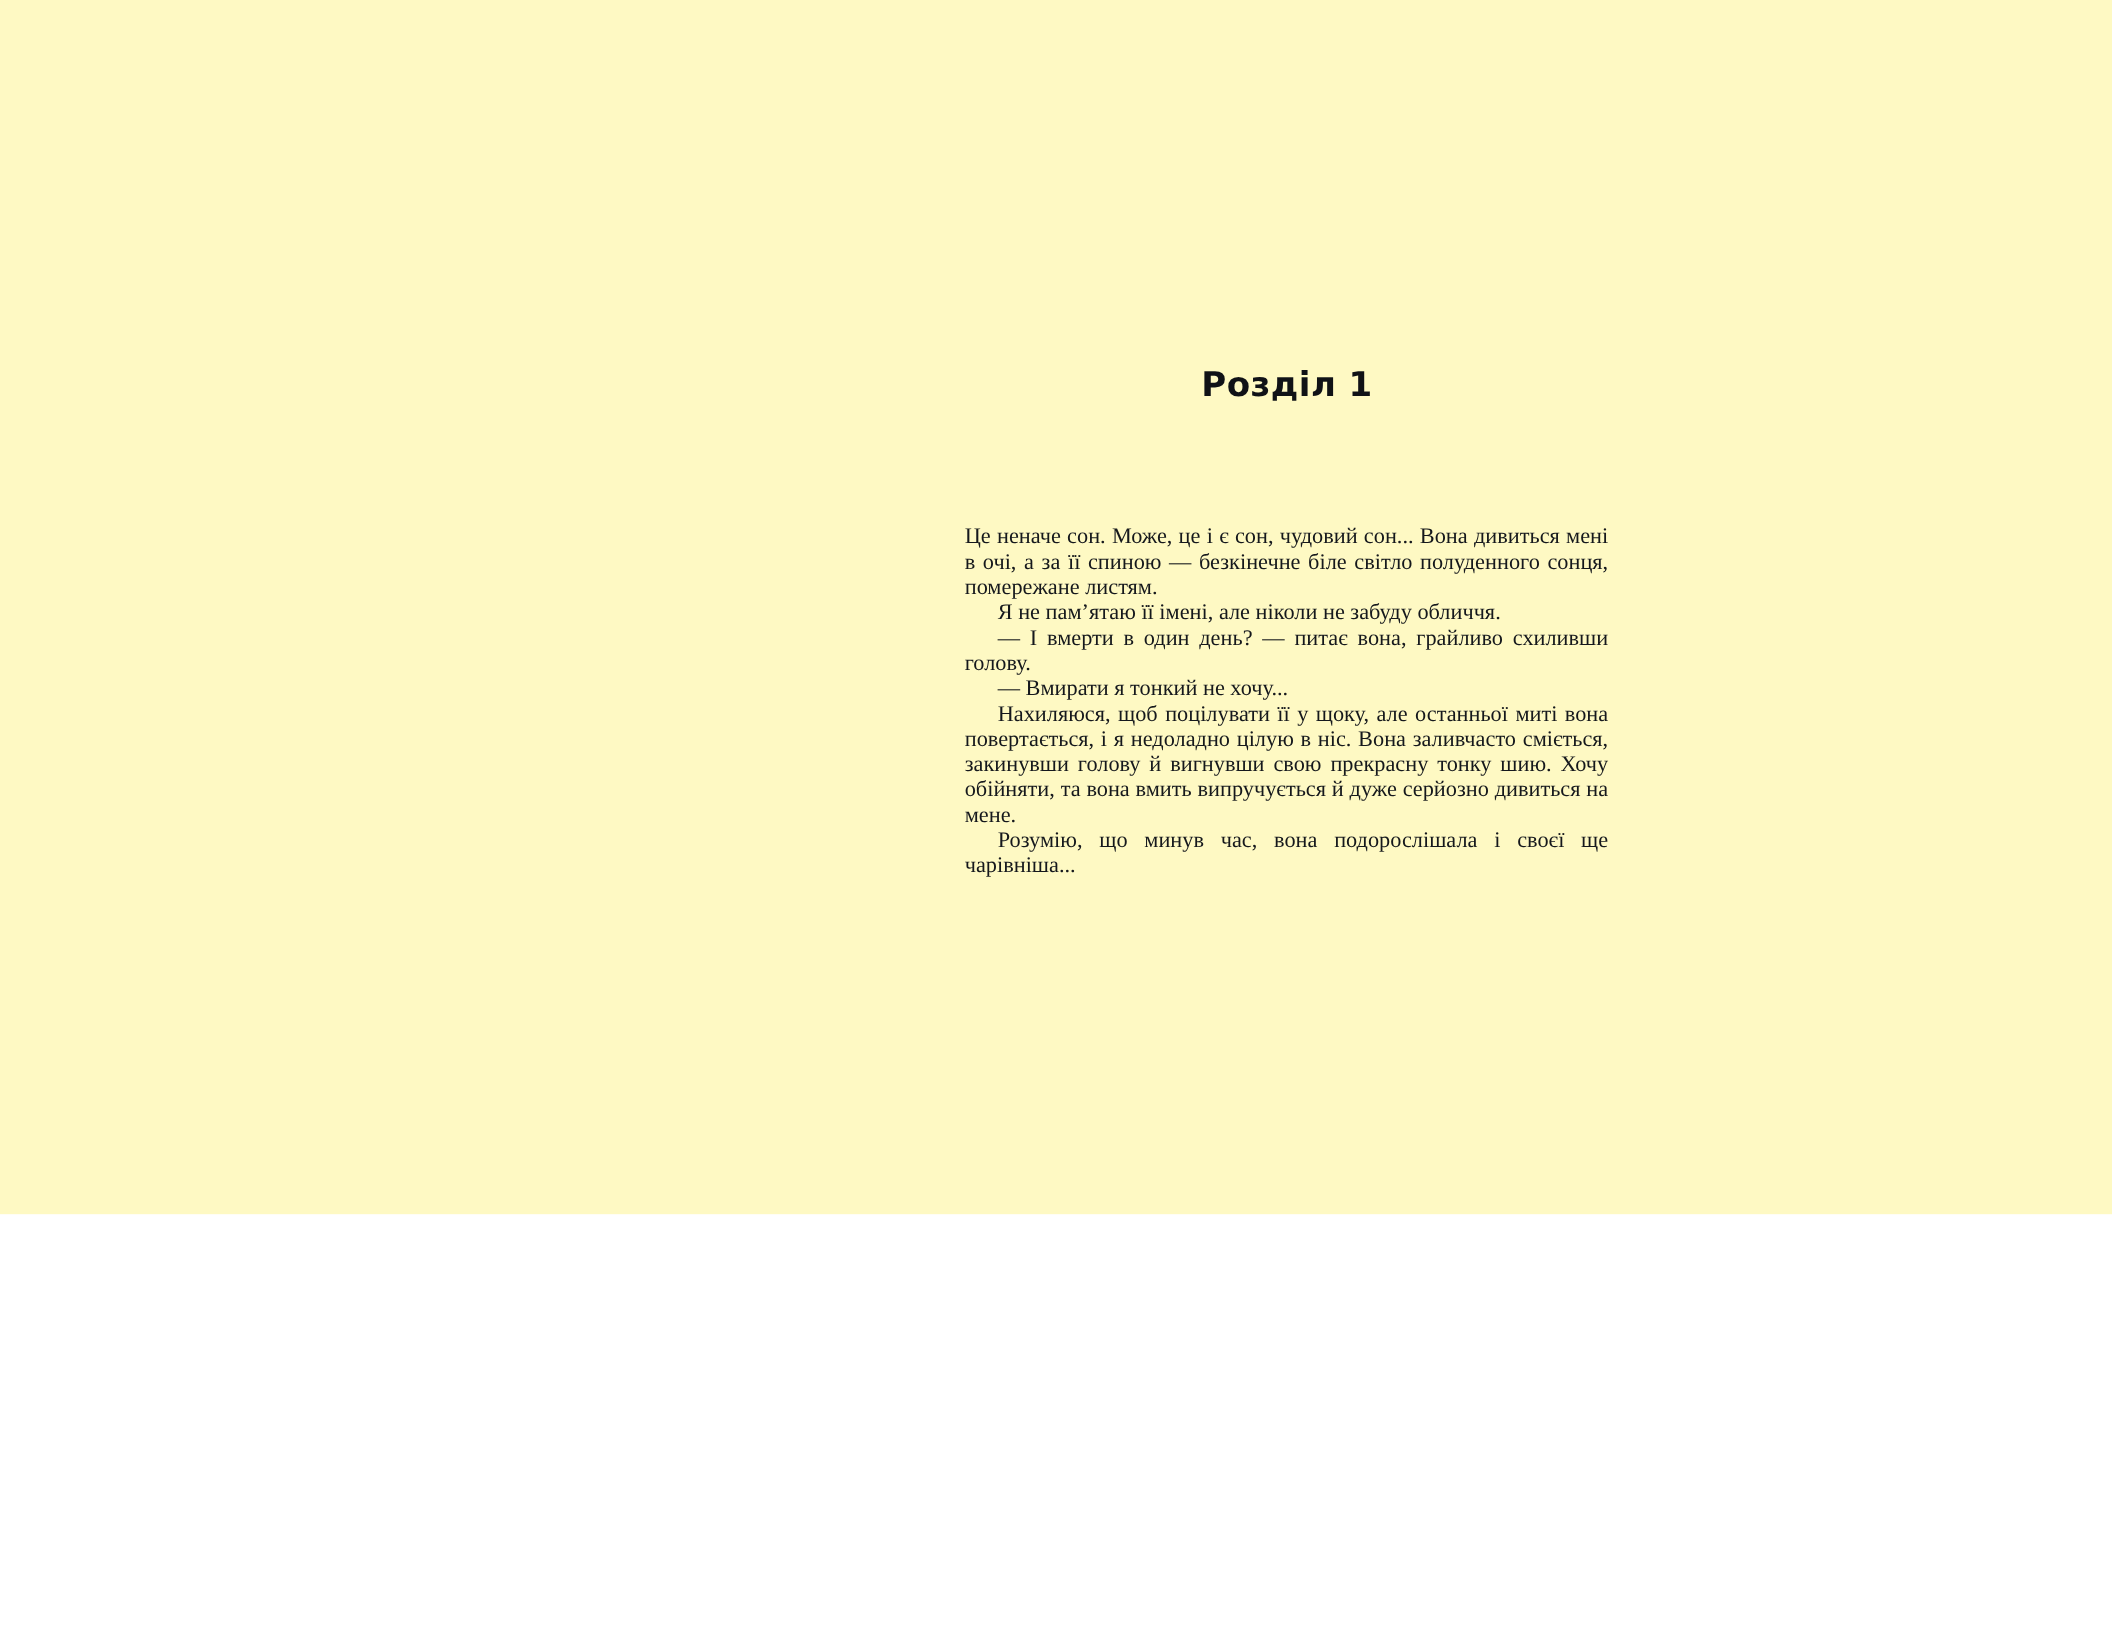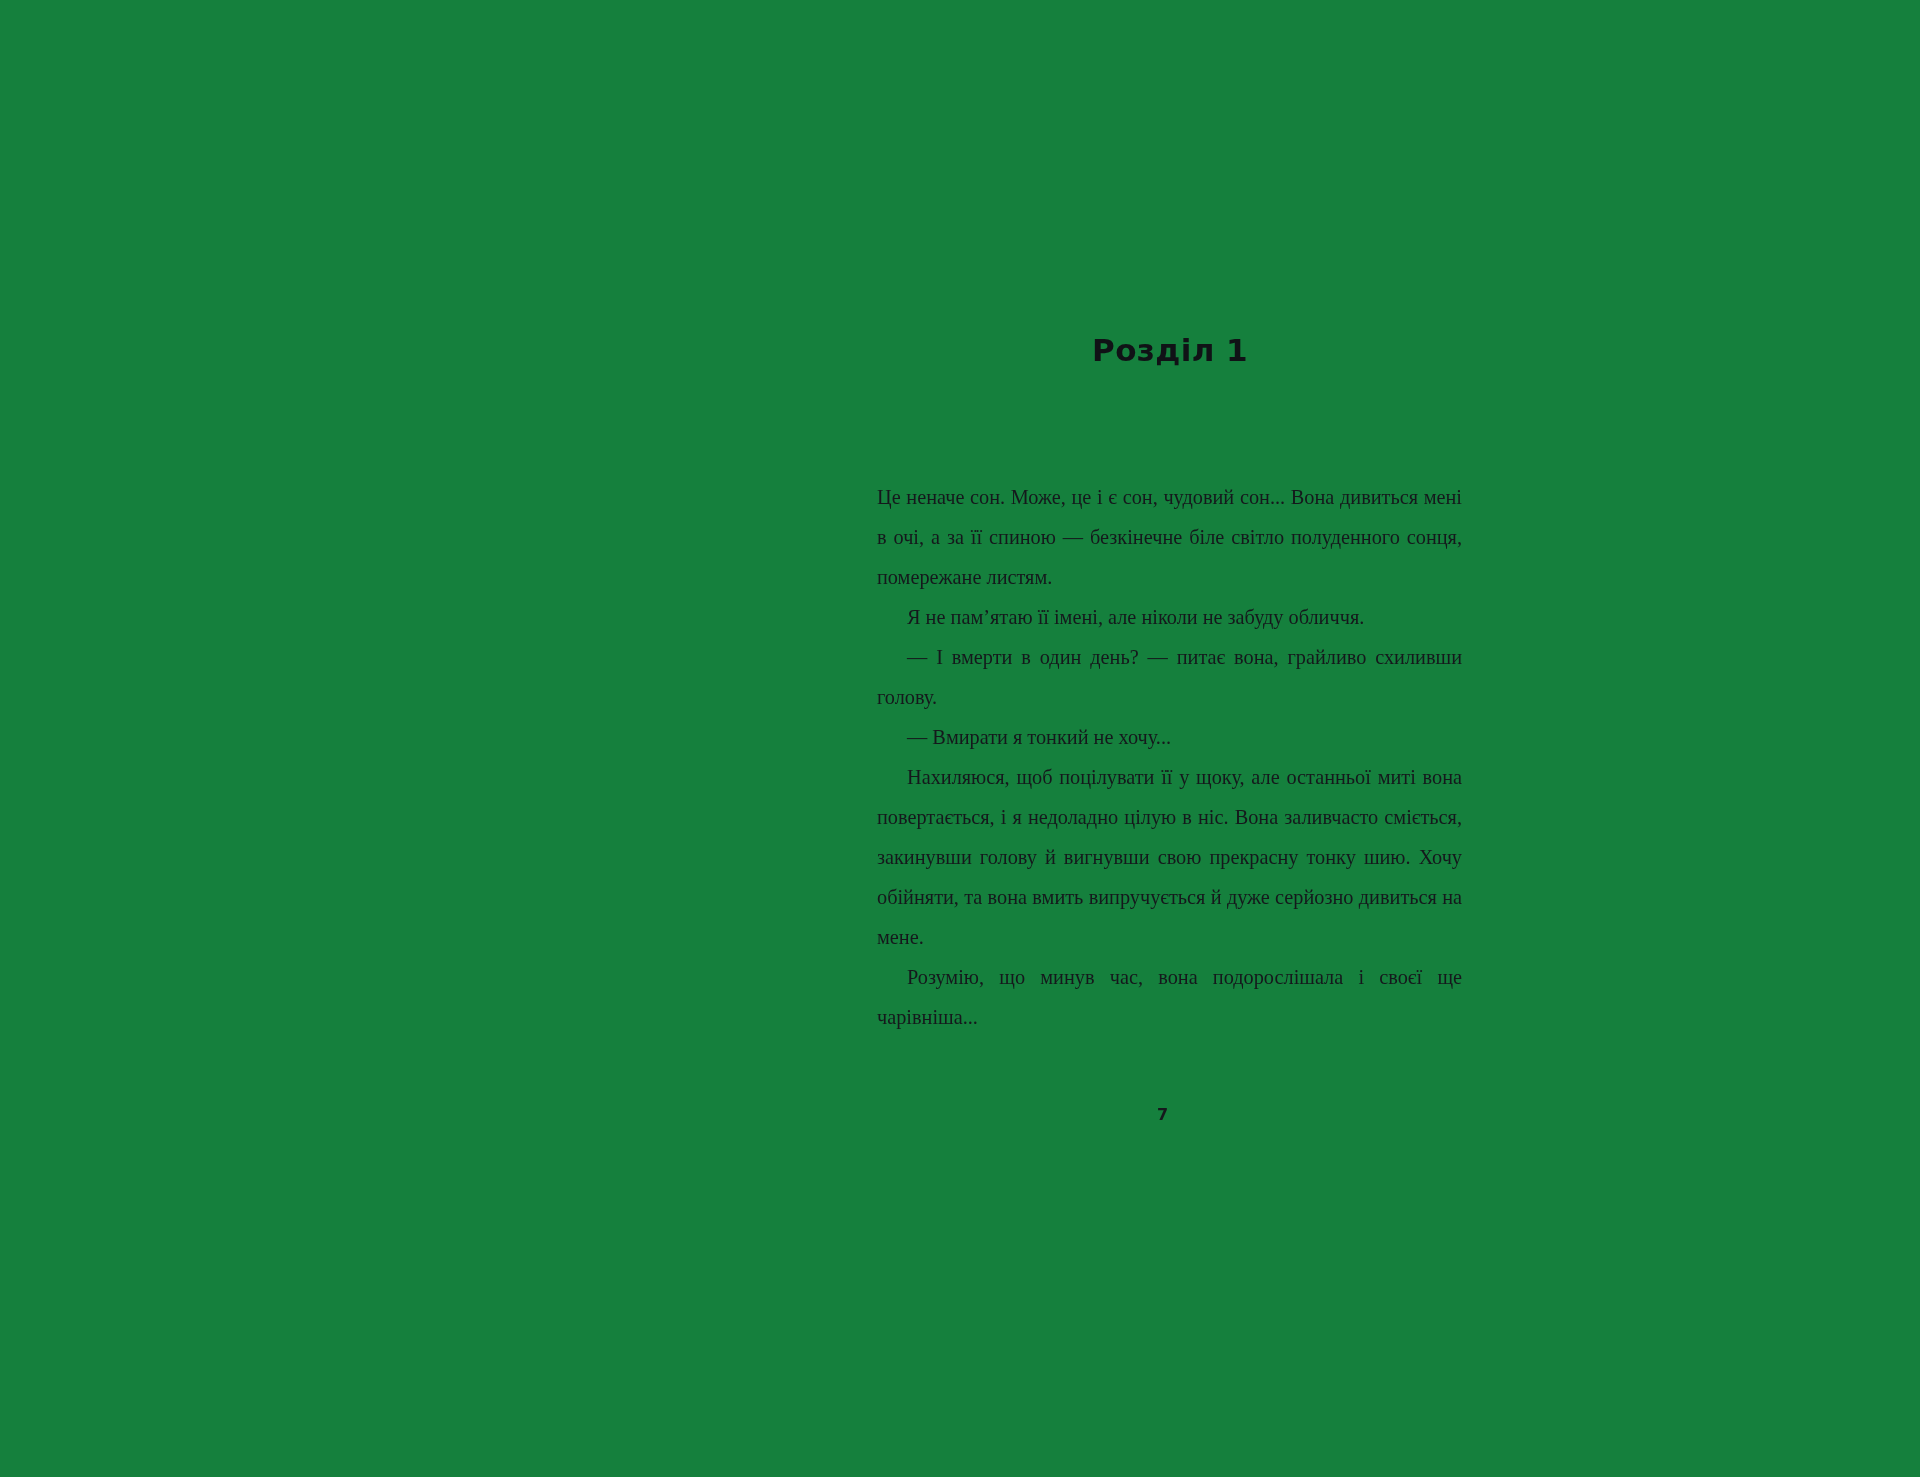--- a/index.html
+++ b/index.html
@@ -3,22 +3,22 @@
 <meta charset="utf-8">
 <style>
   html, body {
     margin: 0;
     padding: 0;
     background: #ffffff;
   }
   .page {
     position: relative;
     width: 1920px;
-    height: 1477px;
-    background: #15803d;
+    height: 1104px;
+    background: #fef9c3;
     overflow: hidden;
     font-family: "Liberation Serif", serif;
     color: #15181c;
   }
   
   .chapter-title {
     position: absolute;
     left: 880px;
     top: 332px;
     width: 580px;
@@ -32,21 +32,21 @@
   
   .text-column {
     position: absolute;
     left: 877px;
     top: 477px;
     width: 585px;
   }
   .text-column p {
     margin: 0;
     font-size: 20.3px;
-    line-height: 40px;
+    line-height: 23px;
     text-align: justify;
     text-justify: inter-word;
     hyphens: manual;
     color: #15181c;
   }
   .text-column p.indent {
     text-indent: 30px;
   }
   .page-number {
     position: absolute;

